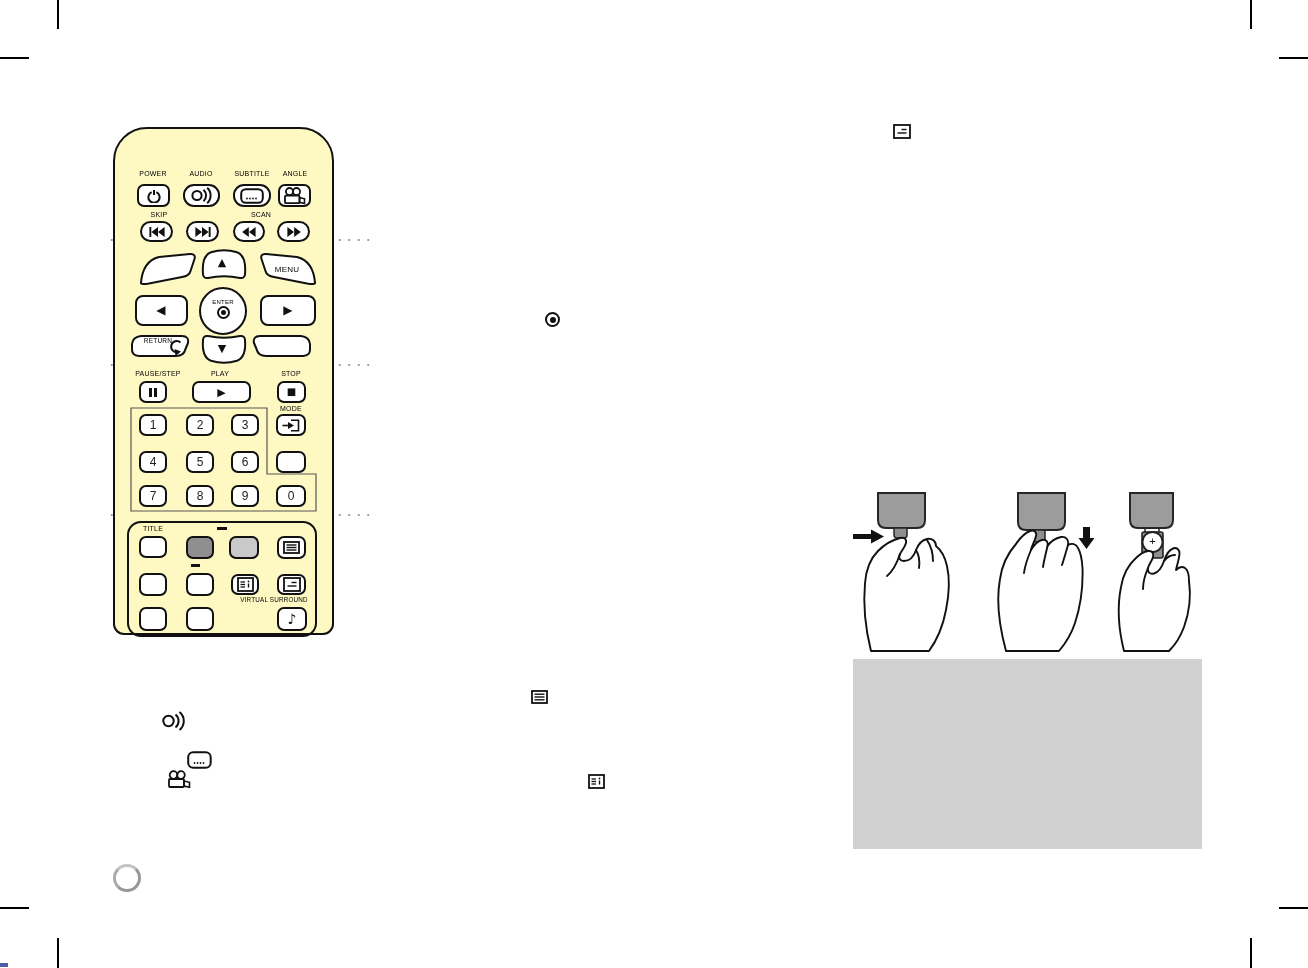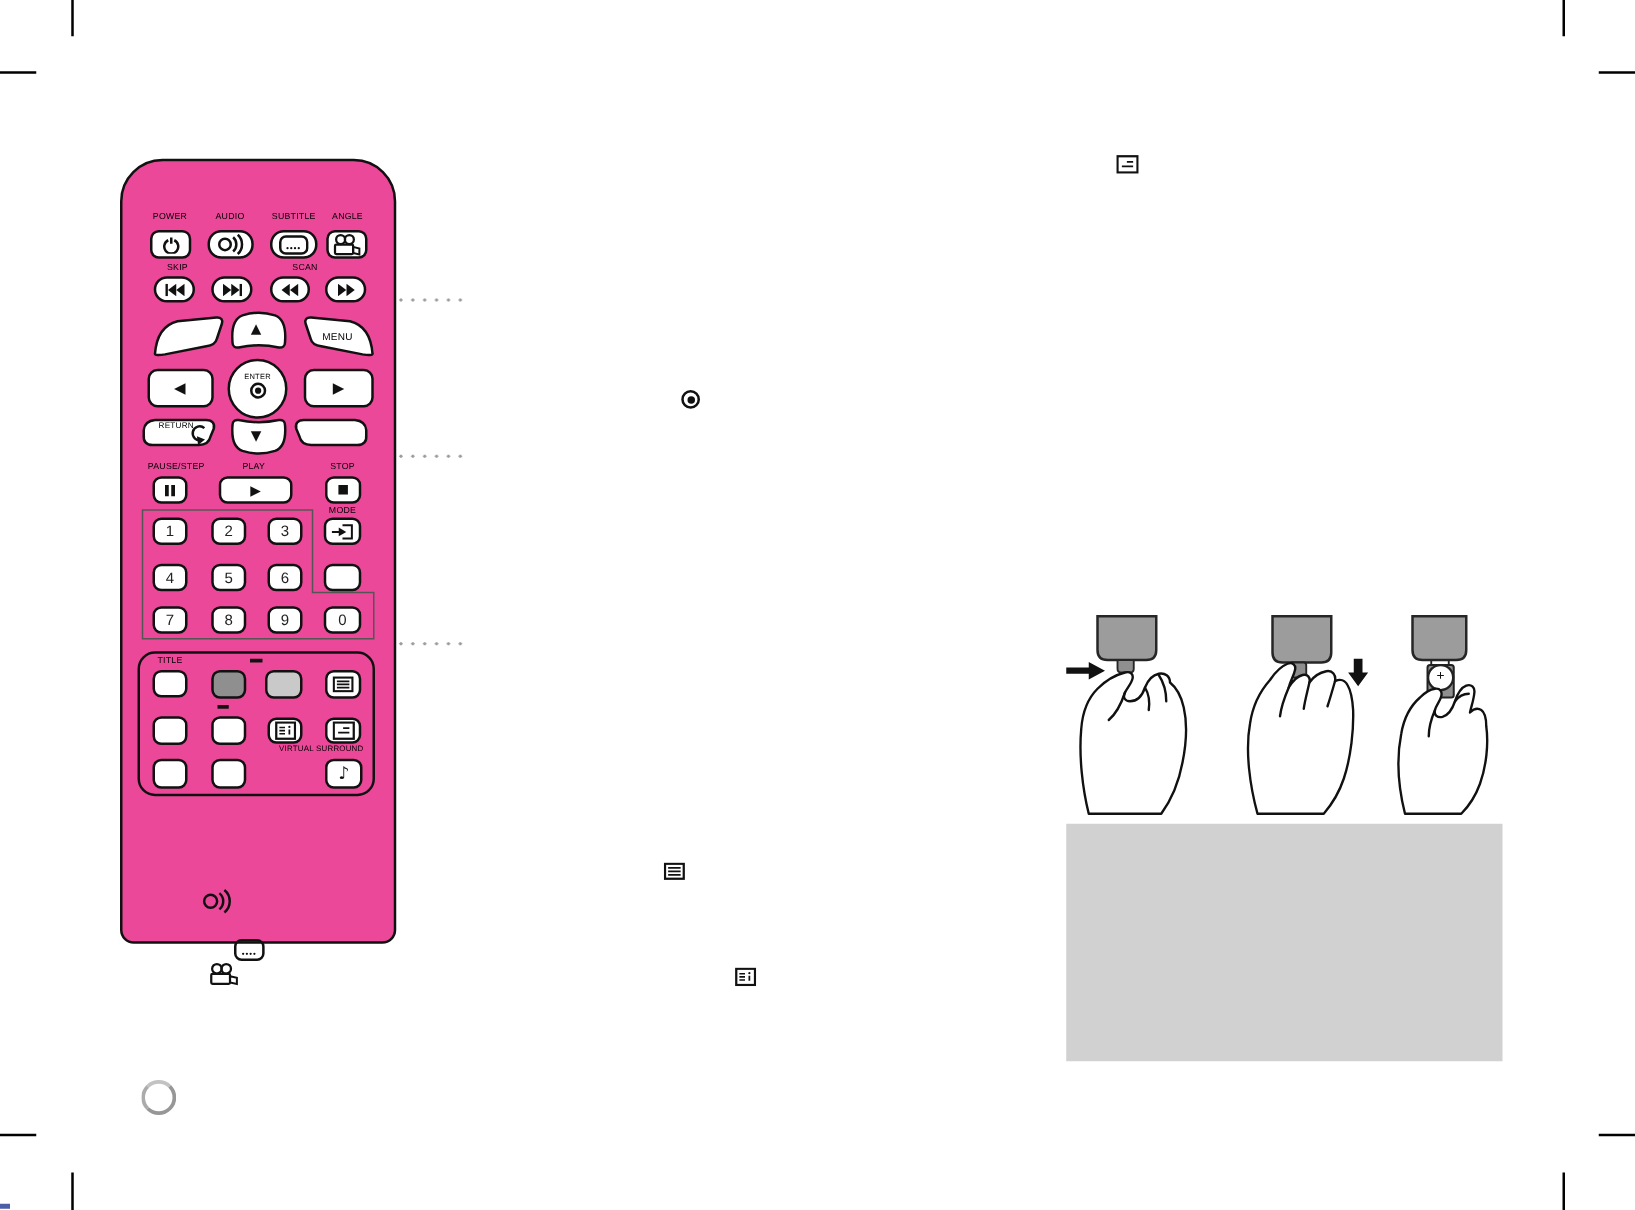--- a/index.html
+++ b/index.html
@@ -3,22 +3,22 @@
 <meta charset="utf-8">
 <style>
   html,body{margin:0;padding:0;background:#fff;}
   #page{position:relative;width:1308px;height:968px;background:#fff;overflow:hidden;
         font-family:"Liberation Sans",sans-serif;color:#111;}
   .abs{position:absolute;}
   .cropmark{position:absolute;background:#000;}
   .dots{position:absolute;height:4px;
         background-image:radial-gradient(circle,#9b9b9b 1.2px,transparent 1.45px);
         background-size:9.5px 4px;background-repeat:repeat-x;}
-  #remote{position:absolute;left:96px;top:127px;width:221px;height:628px;
-          box-sizing:border-box;border:2.5px solid #111;border-radius:34px 34px 11px 11px;background:#ec4899;}
+  #remote{position:absolute;left:113px;top:127px;width:221px;height:508px;
+          box-sizing:border-box;border:2.5px solid #111;border-radius:34px 34px 11px 11px;background:#fef9c3;}
   .btn{position:absolute;box-sizing:border-box;border:2px solid #111;border-radius:7px;
        background:#fff;display:flex;align-items:center;justify-content:center;color:#333;}
   .oval{border-radius:11px;}
   .clbl{position:absolute;transform:translateX(-50%);font-size:7px;line-height:1;
         color:#000;white-space:nowrap;letter-spacing:.2px;}
   .glyph{font-family:"DejaVu Sans",sans-serif;line-height:1;color:#111;}
   .digit{font-size:12px;color:#222;}
   .ring{box-sizing:border-box;border:2.2px solid #111;border-radius:50%;background:#fff;
         display:flex;align-items:center;justify-content:center;}
   .ringdot{width:6px;height:6px;border-radius:50%;background:#111;}

